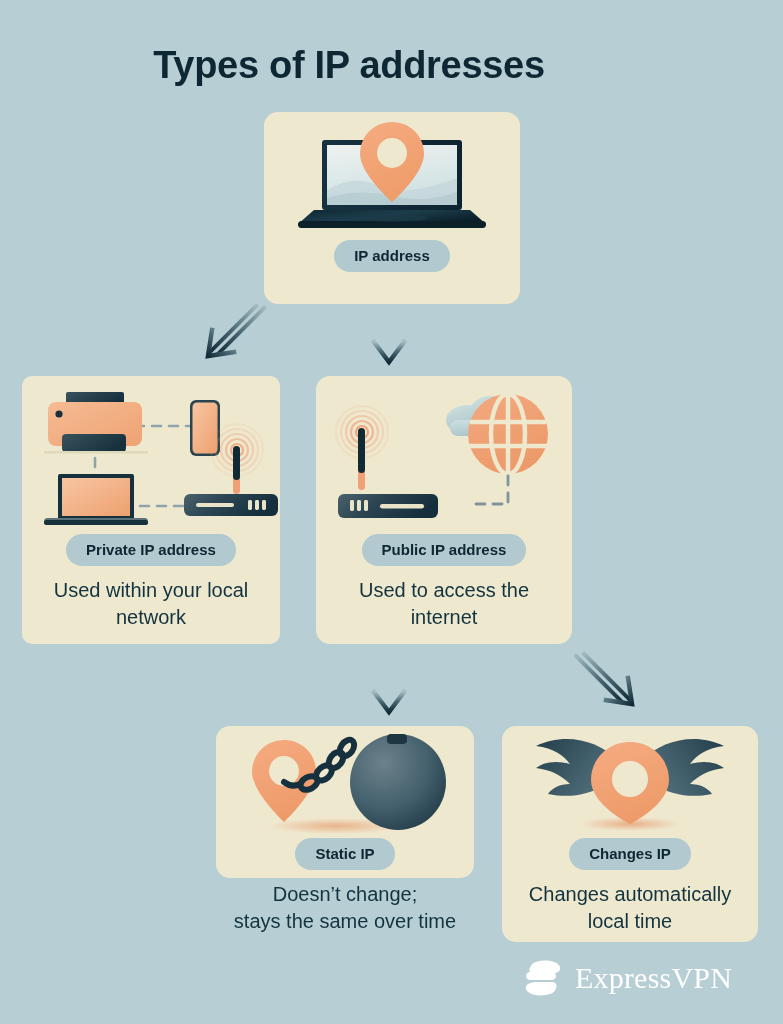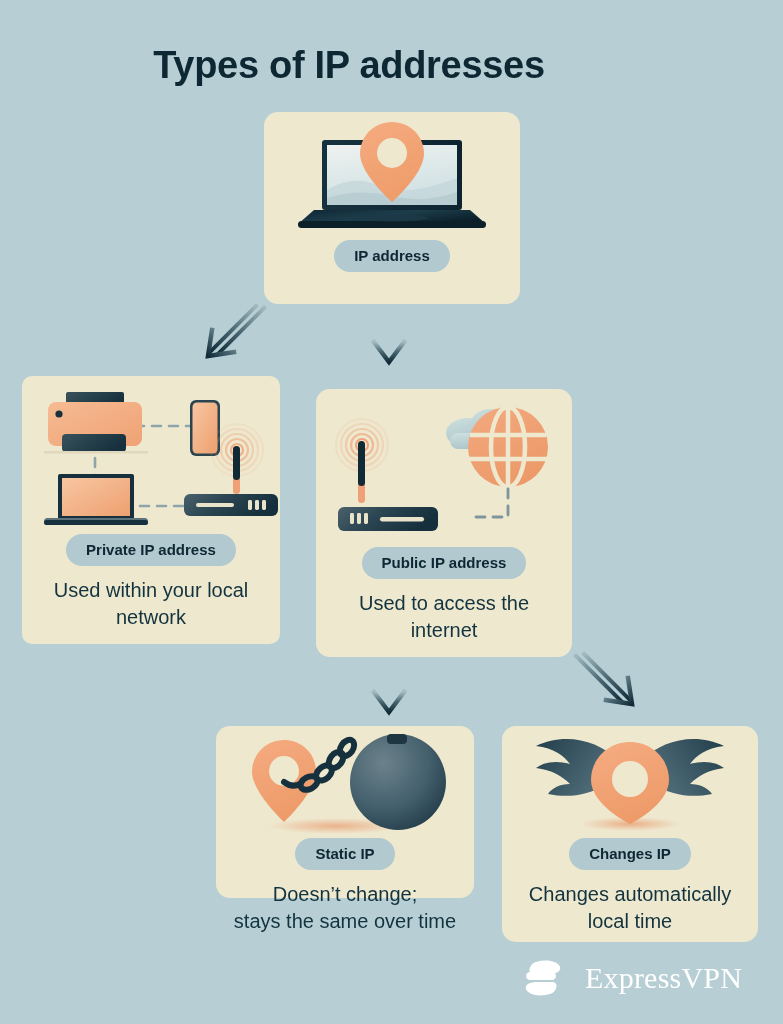--- a/index.html
+++ b/index.html
@@ -24,22 +24,22 @@
   .card {
     position:absolute;
     background:#eee8cf;
     border-radius:14px;
     display:flex;
     flex-direction:column;
     align-items:center;
   }
   .card-top   { left:264px; top:112px;  width:256px; height:192px; }
   .card-priv  { left:22px;  top:376px;  width:258px; height:268px;border-radius:10px; }
-  .card-pub   { left:316px; top:376px;  width:256px; height:268px;margin-top:13px; }
-  .card-static{ left:216px; top:726px;  width:258px; height:172px; }
+  .card-pub   { left:316px; top:376px;  width:256px; height:268px; }
+  .card-static{ left:216px; top:726px;  width:258px; height:152px; }
   .card-dyn   { left:502px; top:726px;  width:256px; height:216px; }
 
   .art { position:relative; width:100%; flex:none; }
 
   .pill {
     background:#b1c9cf;
     border-radius:20px;
     color:#0d2733;
     font-size:15px;
     font-weight:bold;
@@ -55,21 +55,21 @@
     color:#13333f;
     padding:0 10px;
   }
 
   
   .arrow { position:absolute; }
 
   
   .logo {
     position:absolute; left:522px; top:958px;
-    display:flex; align-items:center; gap:21px;
+    display:flex; align-items:center; gap:11px;
   }
   .logo-text {
     color:#ffffff;
     font-family:"Liberation Serif", serif;
     font-size:30px;
     letter-spacing:0.2px;
     line-height:1;
   }
 </style>
 </head>

